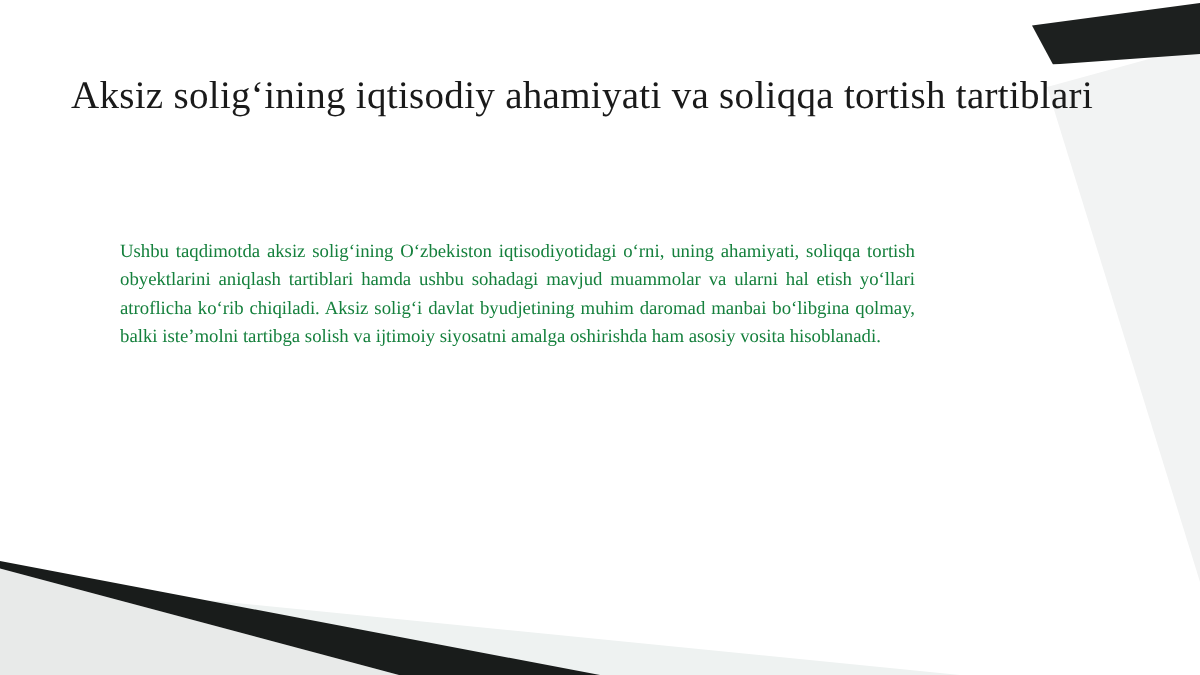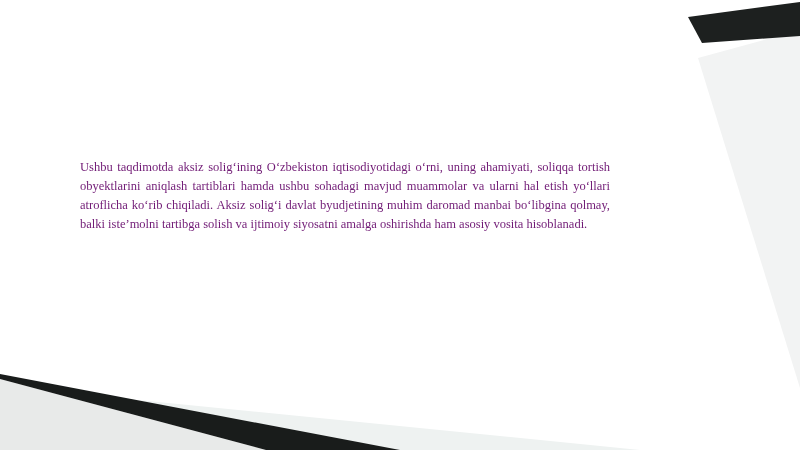--- a/index.html
+++ b/index.html
@@ -61,31 +61,32 @@
 
   .body-text {
     position: absolute;
     top: 158px;
     left: 80px;
     width: 530px;
     margin: 0;
     font-size: 12.5px;
     line-height: 19px;
     text-align: justify;
-    color: #701a75;
+    color: #15803d;
   }
 </style>
 </head>
 <body>
 
 <div class="slide">
 
   <div class="deco right-wedge"></div>
   <div class="deco tr-ribbon"></div>
 
   <div class="deco gray-tri"></div>
   <div class="deco faint-band"></div>
   <div class="deco black-ribbon"></div>
 
+  <h1 class="title">Aksiz solig‘ining iqtisodiy ahamiyati va soliqqa tortish tartiblari</h1>
 
   <p class="body-text">Ushbu taqdimotda aksiz solig‘ining O‘zbekiston iqtisodiyotidagi o‘rni, uning ahamiyati, soliqqa tortish obyektlarini aniqlash tartiblari hamda ushbu sohadagi mavjud muammolar va ularni hal etish yo‘llari atroflicha ko‘rib chiqiladi. Aksiz solig‘i davlat byudjetining muhim daromad manbai bo‘libgina qolmay, balki iste’molni tartibga solish va ijtimoiy siyosatni amalga oshirishda ham asosiy vosita hisoblanadi.</p>
 
 </div>
 
 </body></html>

